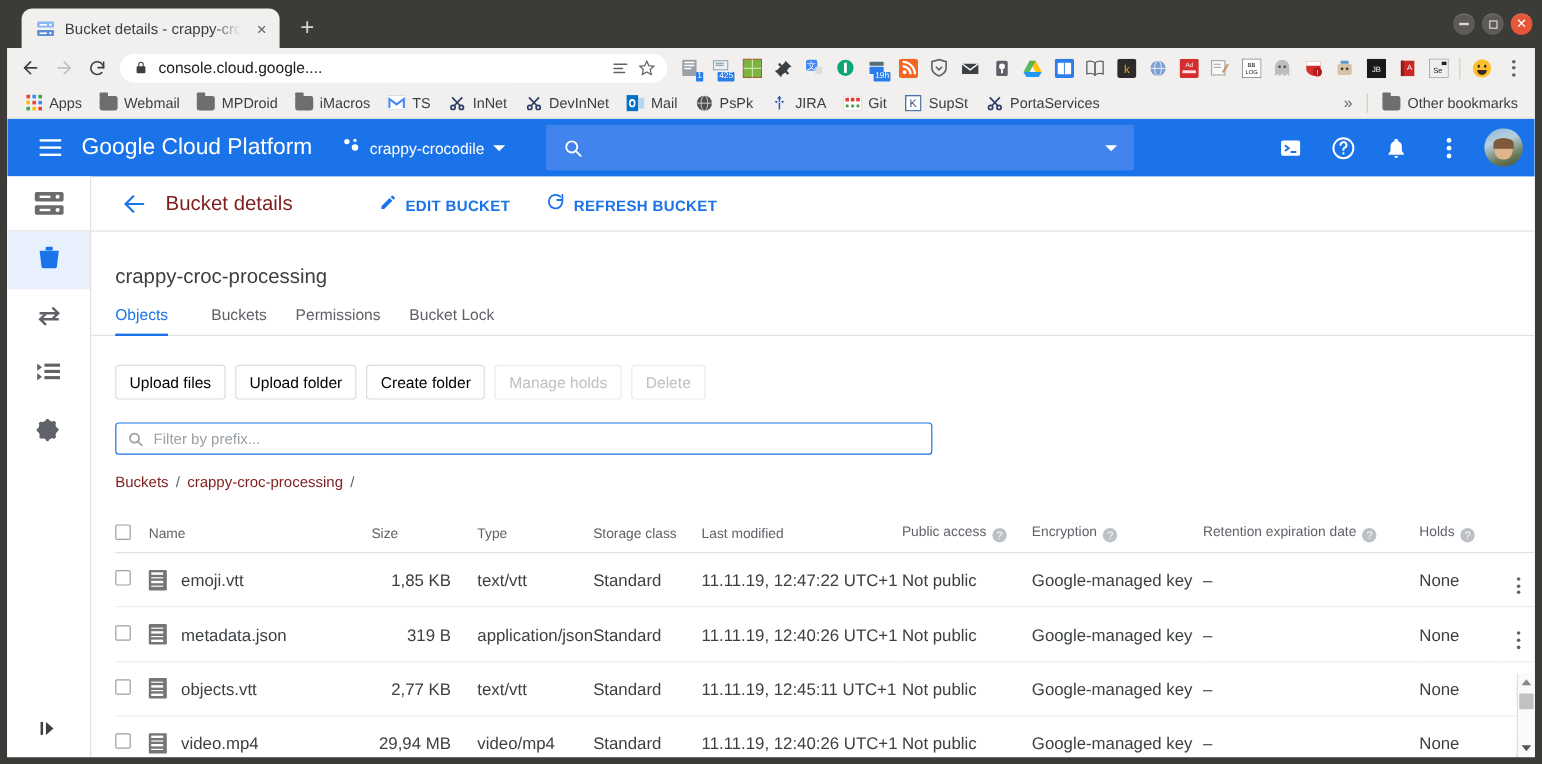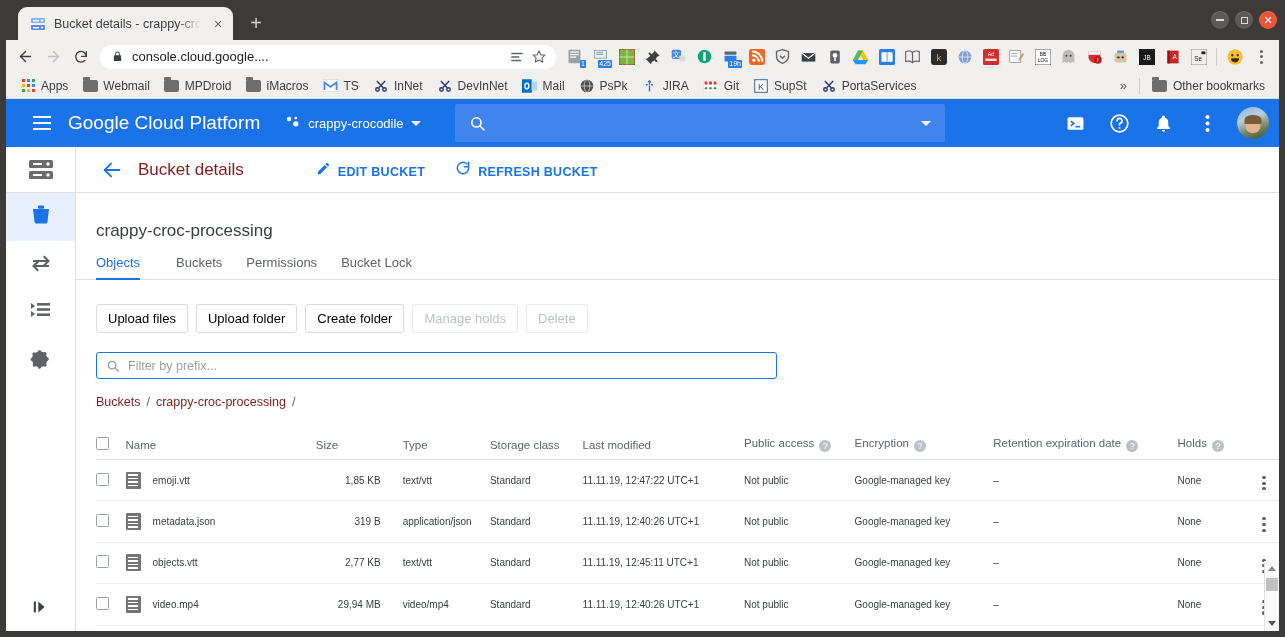--- a/index.html
+++ b/index.html
@@ -222,21 +222,21 @@
   .crumbs { padding: 16px 0 0 20px; font-size: 12.5px; color: #3c4043; display: flex; gap: 6px; }
   .crumbs a { color: #7f1d1d; text-decoration: none; }
   .crumbs .sep { color: #5f6368; }
 
   table.objs { width: calc(100% - 20px); margin-left: 20px; border-collapse: collapse; margin-top: 22px; }
   table.objs th {
     font-size: 11.5px; color: #5f6368; font-weight: normal; text-align: left;
     padding: 6px 0 7px 0; border-bottom: 1px solid #e0e0e0; white-space: nowrap;
   }
   table.objs td {
-    font-size: 10px; color: #3c4043; padding: 10px 0; border-bottom: 1px solid #eeeeee;
+    font-size: 14px; color: #3c4043; padding: 10px 0; border-bottom: 1px solid #eeeeee;
     white-space: nowrap;
   }
   .th-help {
     display: inline-flex; width: 12px; height: 12px; border-radius: 50%;
     background: #bdc1c6; color: #fff; font-size: 9px; align-items: center;
     justify-content: center; margin-left: 5px; vertical-align: -2px;
   }
   .cb {
     width: 13px; height: 13px; border: 1.5px solid #9aa0a6; border-radius: 1.5px; display: inline-block;
   }

